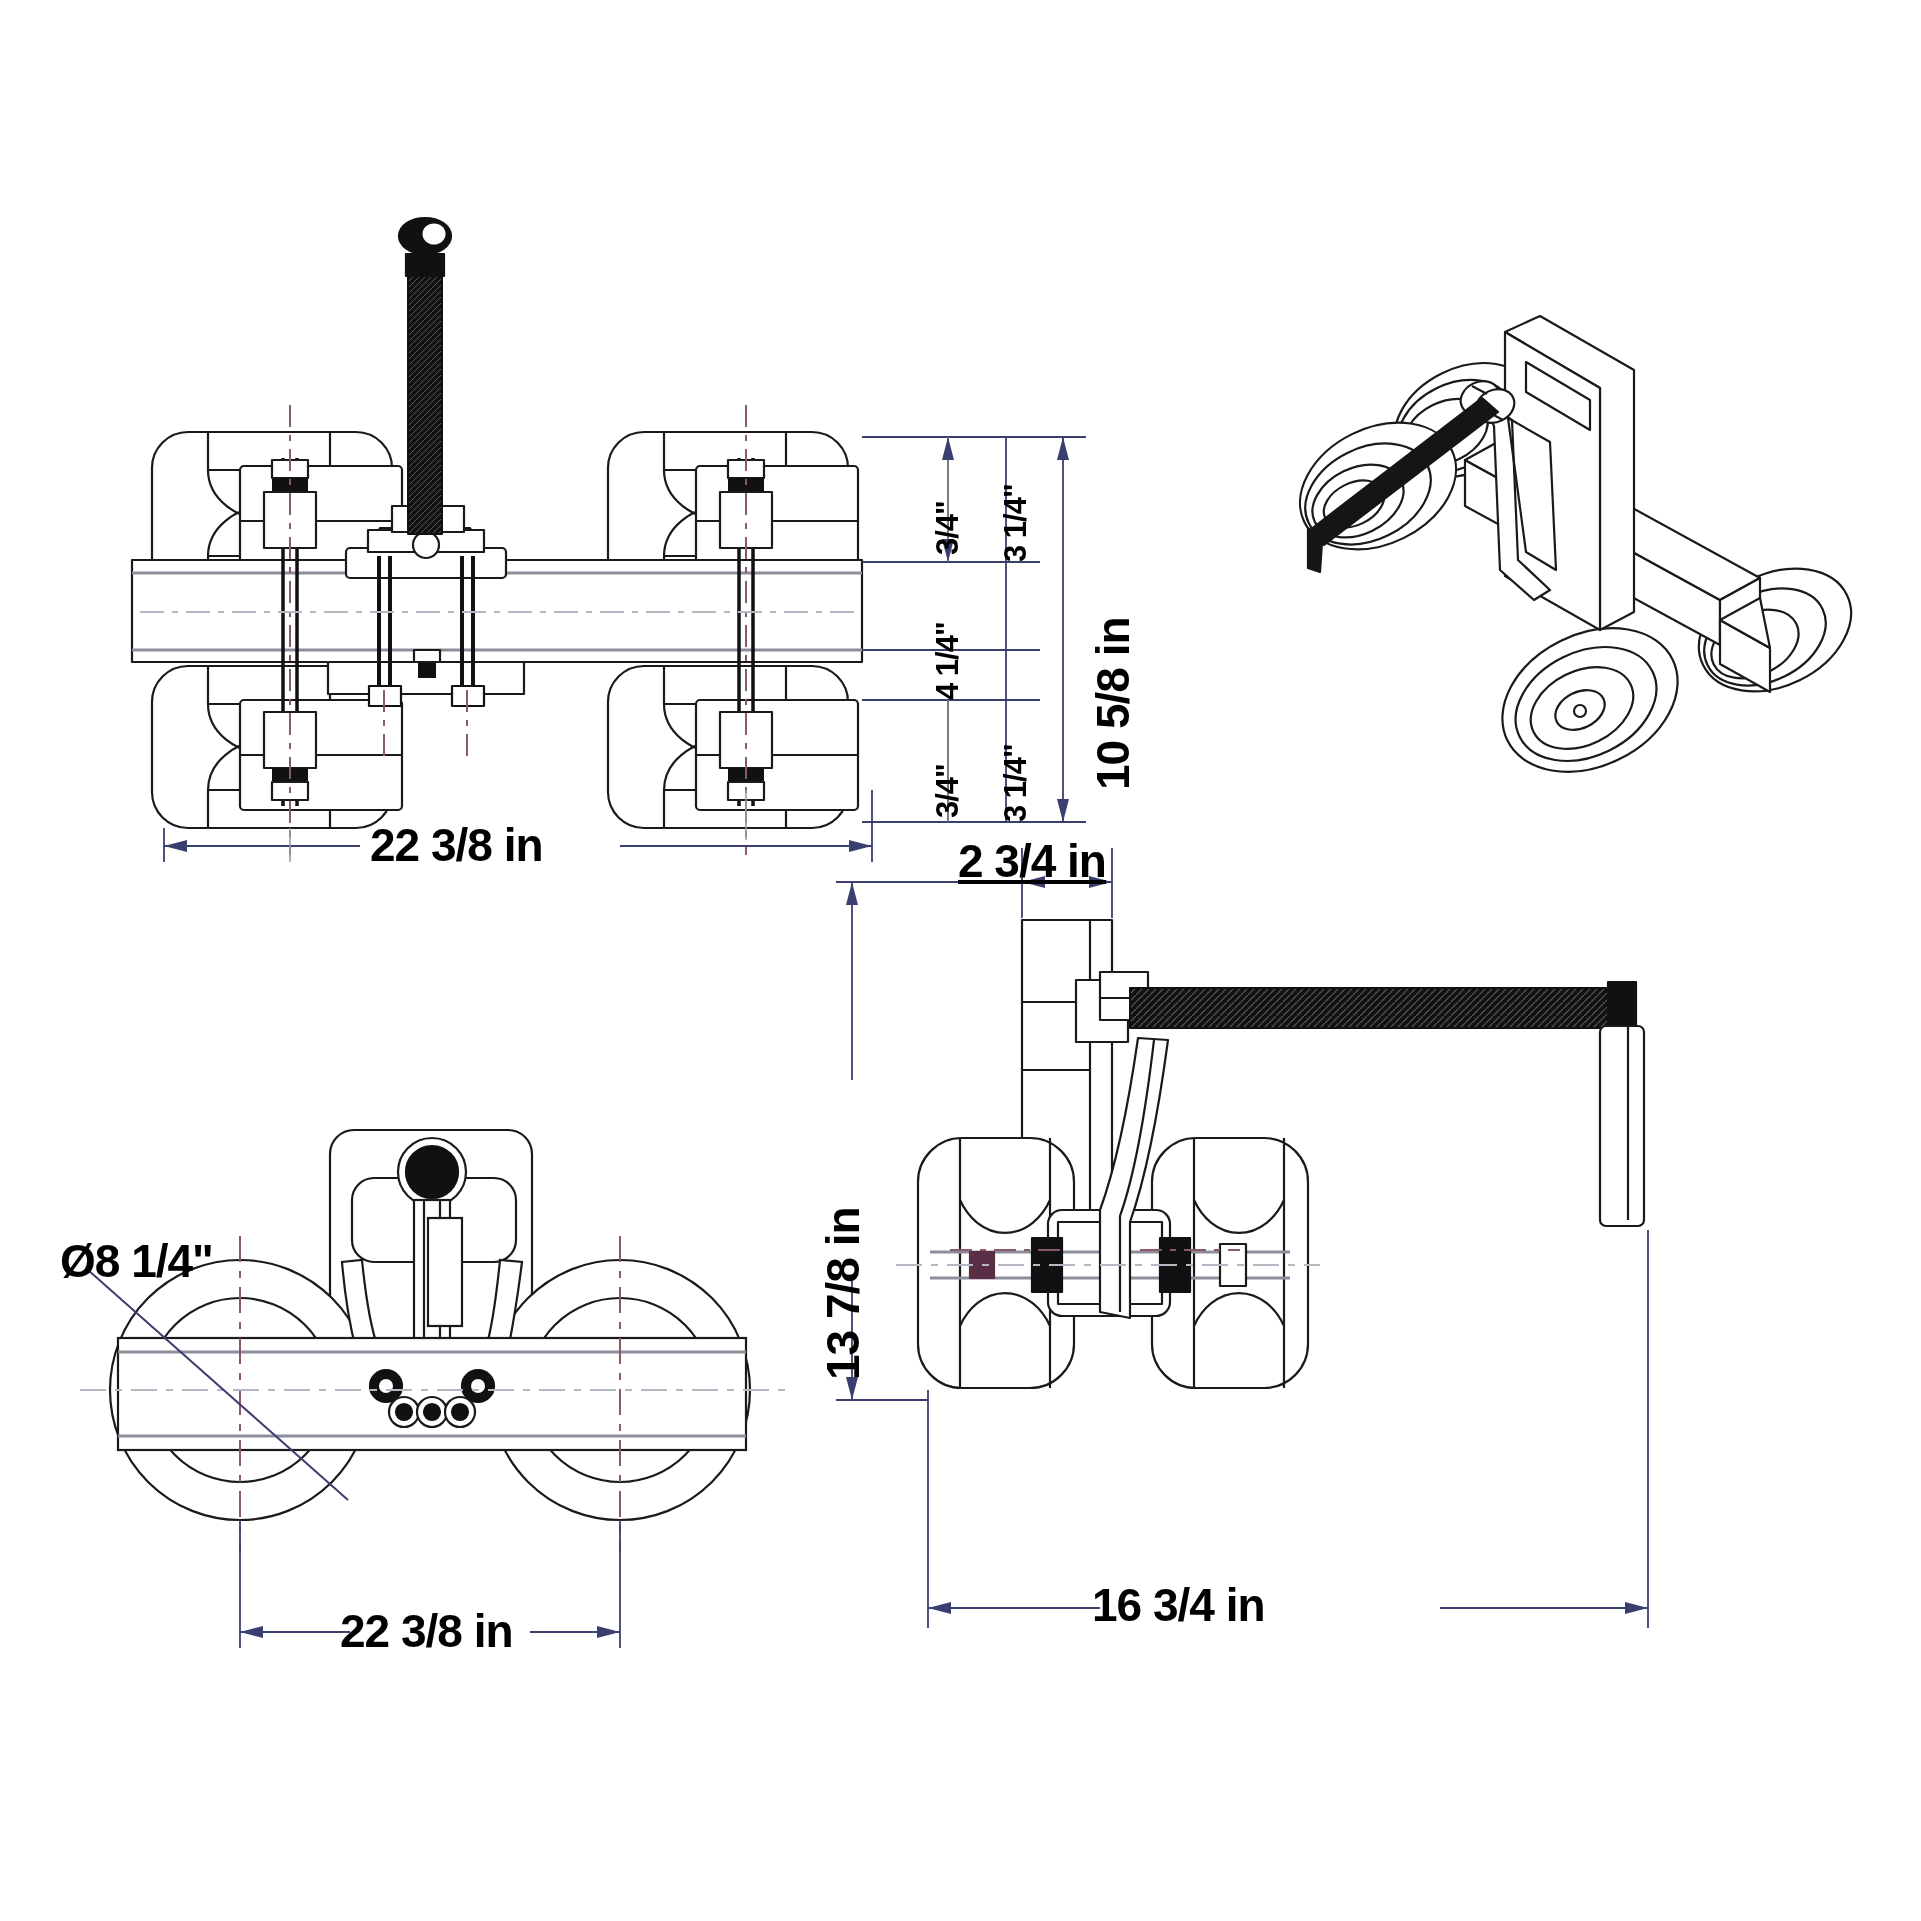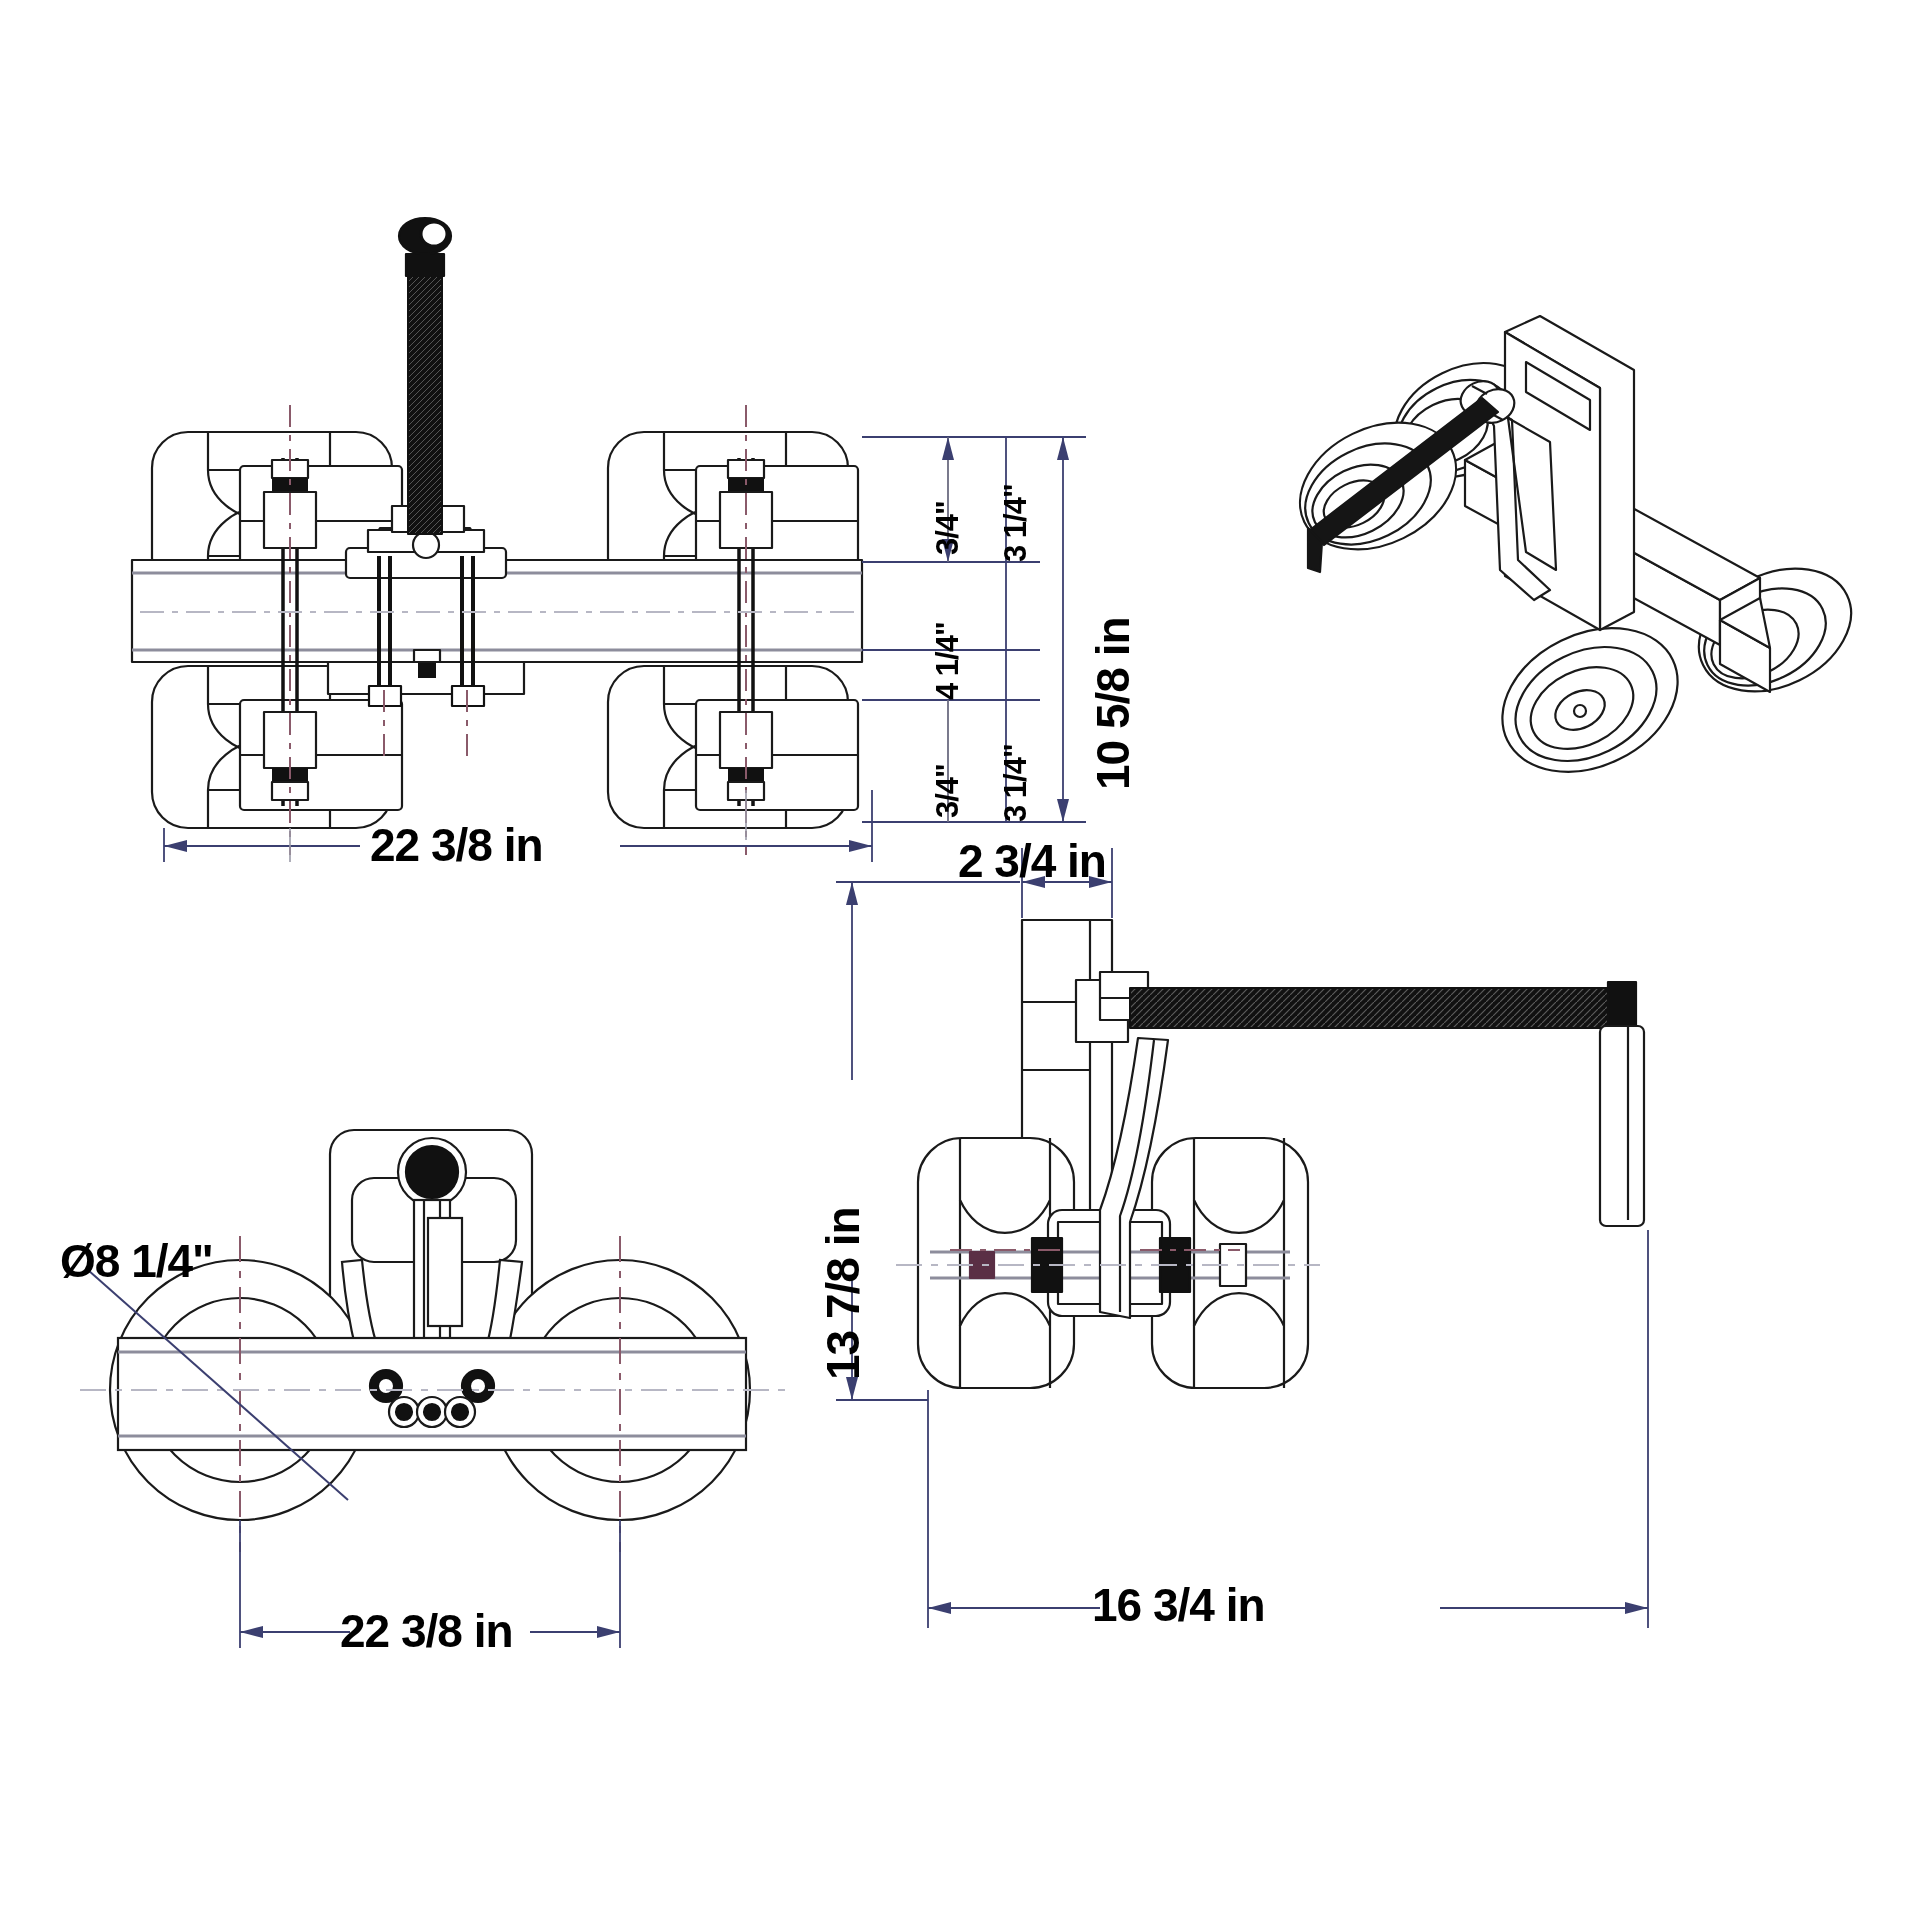--- a/index.html
+++ b/index.html
@@ -481,20 +481,20 @@
       <line x1="52" y1="-78" x2="52" y2="120" marker-start="url(#arrR3)"></line>
       <line x1="52" y1="320" x2="52" y2="440" marker-end="url(#arrL3)"></line>
 
       <line x1="128" y1="430" x2="128" y2="668"></line>
       <line x1="848" y1="270" x2="848" y2="668"></line>
       <line x1="128" y1="648" x2="300" y2="648" marker-start="url(#arrR3)"></line>
       <line x1="640" y1="648" x2="848" y2="648" marker-end="url(#arrL3)"></line>
     </g>
   </svg>
 
-  <div class="dim-text dim-big" style="left:158px;top:-122px;">2 3/4 in</div>
+  <div class="dim-text dim-big" style="left:158px;top:-122px;text-decoration:underline;">2 3/4 in</div>
 
   <div class="dim-text dim-big rot90" style="left:20px;top:420px;">13 7/8 in</div>
 
   <div class="dim-text dim-big" style="left:292px;top:622px;text-align:right;">16 3/4 in</div>
 </div>
 
 </div>
 
 </body></html>

